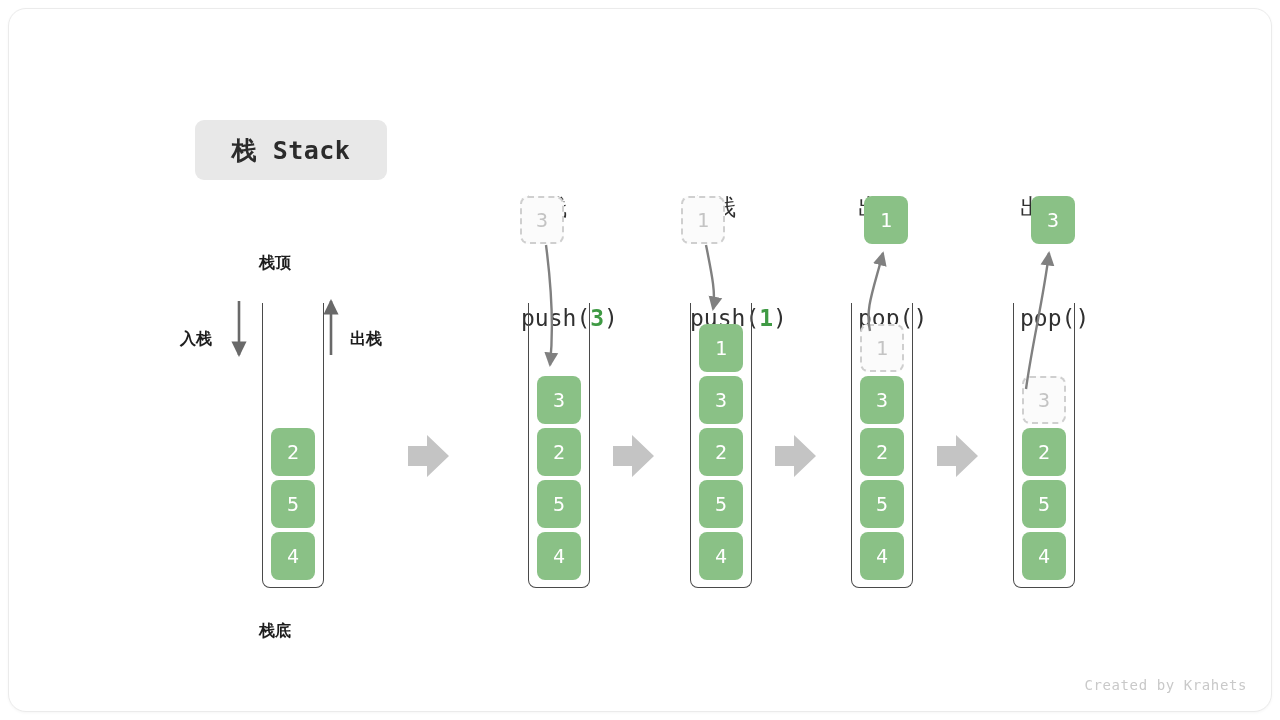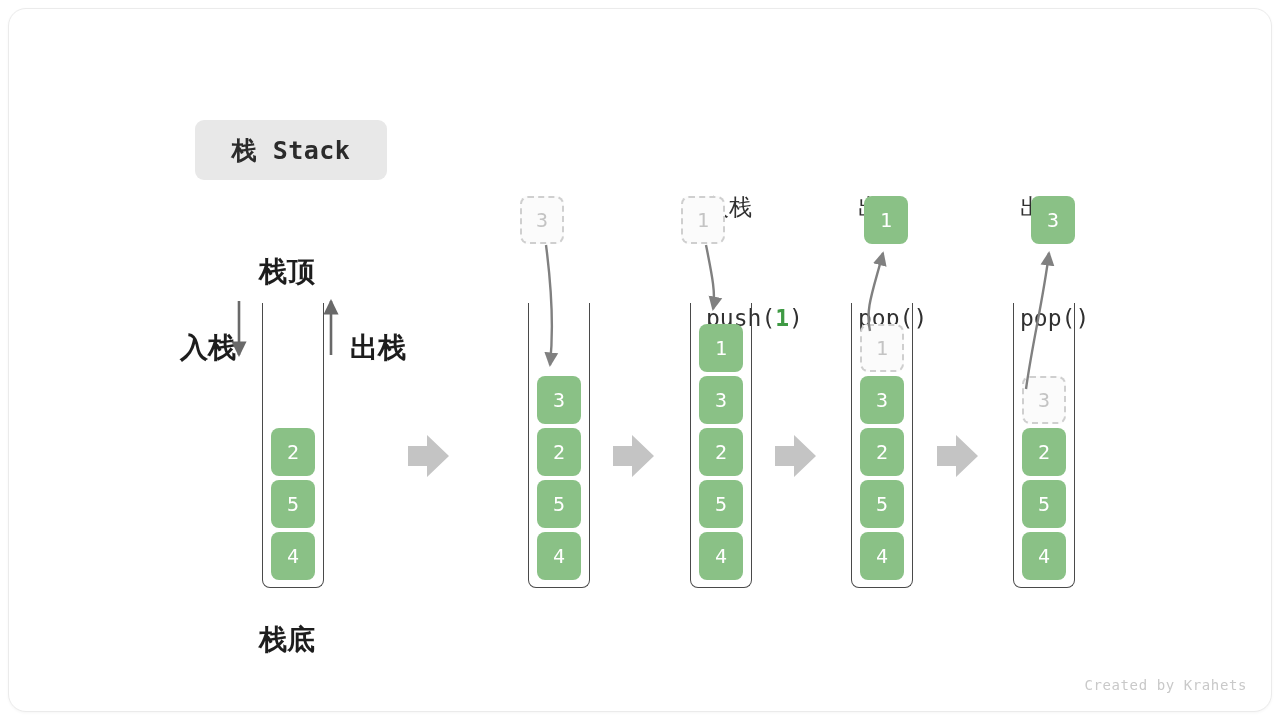--- a/index.html
+++ b/index.html
@@ -59,21 +59,21 @@
   .col-header .op-cn { display: block; }
   .col-header .op-code { display: block; }
   .col-header .arg {
     color: #3f9a44;
     font-weight: bold;
   }
 
   
   .anno {
     position: absolute;
-    font-size: 28px;
+    font-size: 16px;
     font-weight: bold;
     color: #1d1d1d;
     font-family: "Liberation Sans", "DejaVu Sans", sans-serif;
   }
   #label-top    { left: 250px; top: 244px; }
   #label-bottom { left: 250px; top: 612px; }
   #label-push   { left: 171px; top: 320px; }
   #label-pop    { left: 341px; top: 320px; }
 
   
@@ -163,22 +163,26 @@
 
 <div id="card">
 
   <div id="title-chip">栈 Stack</div>
 
   <div class="anno" id="label-top">栈顶</div>
   <div class="anno" id="label-bottom">栈底</div>
   <div class="anno" id="label-push">入栈</div>
   <div class="anno" id="label-pop">出栈</div>
 
-
-  <div class="col-header" style="left:681px; top:106px;margin-left:16px;">
+  <div class="col-header" style="left:512px; top:106px;">
+    <span class="op-cn">入栈</span>
+    <span class="op-code"><span>push(</span><span class="arg">3</span><span>)</span></span>
+  </div>
+
+  <div class="col-header" style="left:681px; top:106px;">
     <span class="op-cn">入栈</span>
     <span class="op-code"><span>push(</span><span class="arg">1</span><span>)</span></span>
   </div>
 
   <div class="col-header" style="left:849px; top:106px;">
     <span class="op-cn">出栈</span>
     <span class="op-code"><span>pop(</span><span class="arg"></span><span>)</span></span>
   </div>
 
   <div class="col-header" style="left:1011px; top:106px;">

